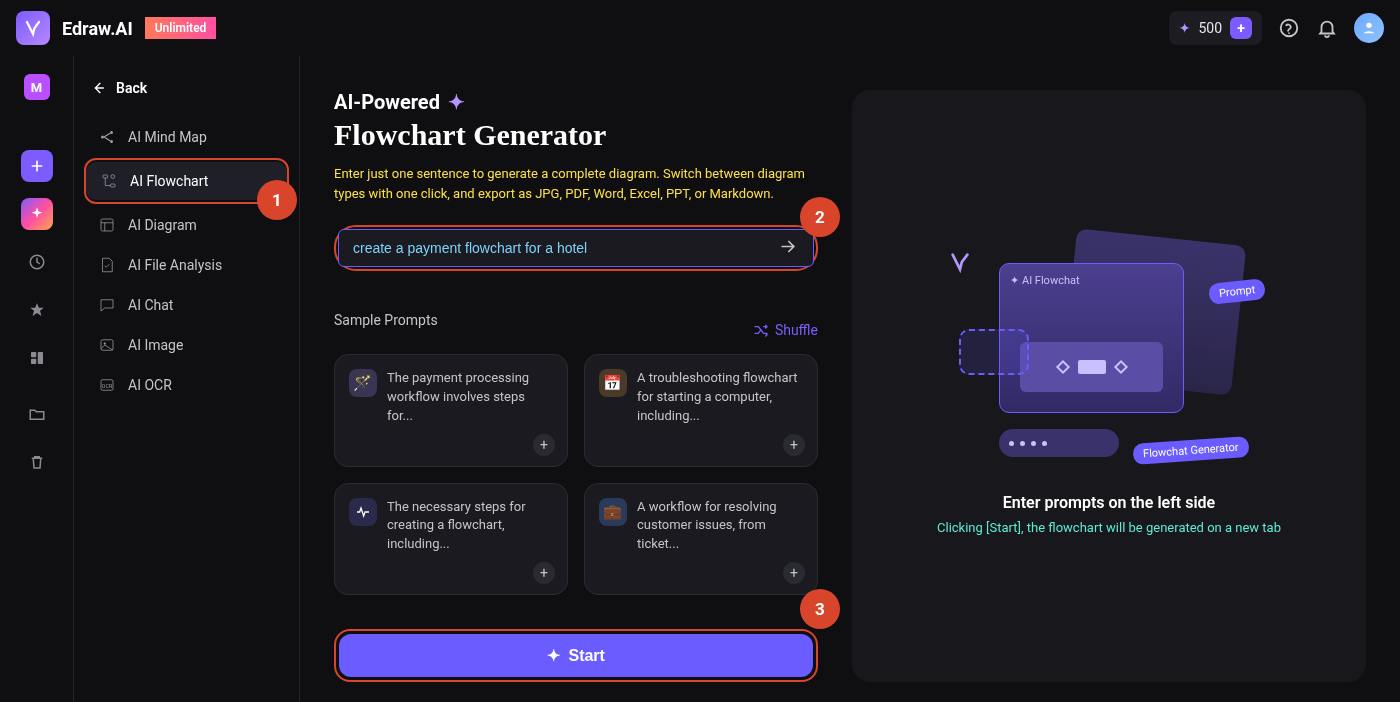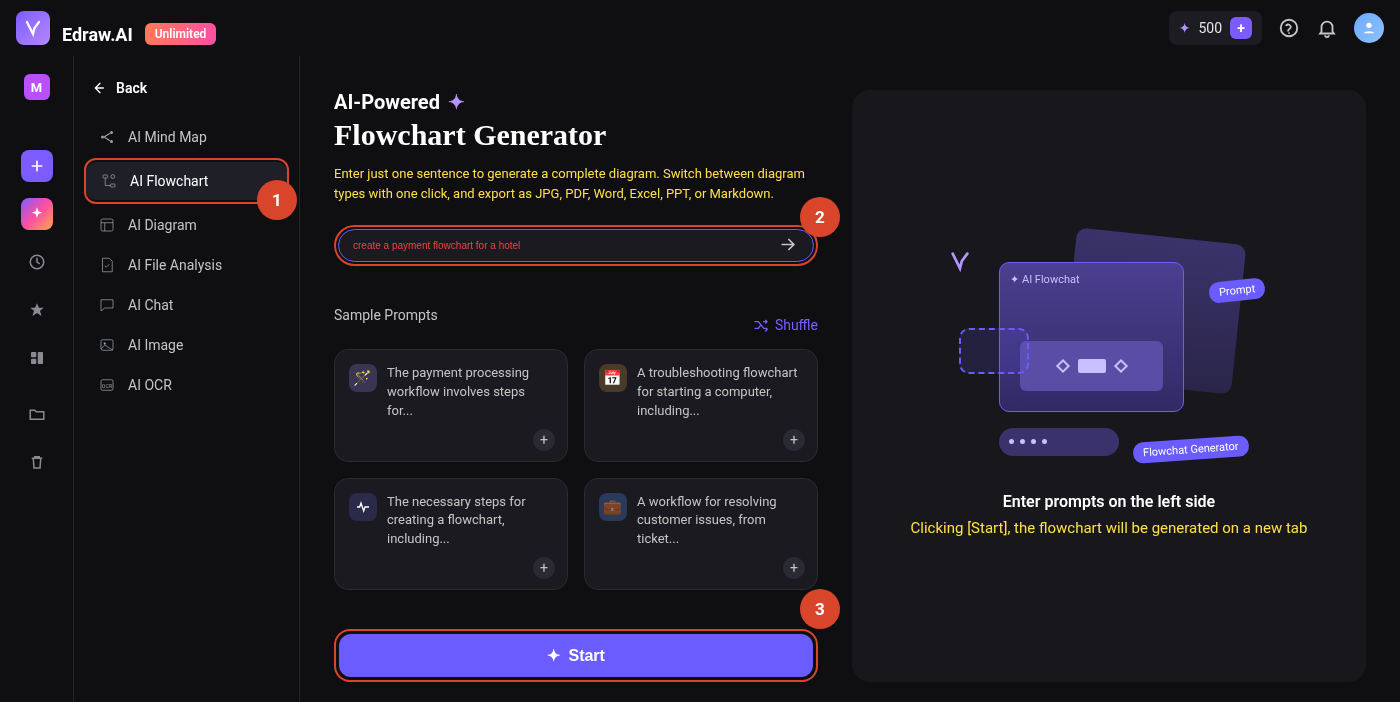--- a/index.html
+++ b/index.html
@@ -12,31 +12,31 @@
   overflow: hidden;
   font-size: 14px;
 }
 .topbar {
   height: 56px;
   display: flex;
   align-items: center;
   justify-content: space-between;
   padding: 0 16px;
 }
-.topbar-left { display: flex; align-items: flex-end; gap: 12px; }
+.topbar-left { display: flex; align-items: center; gap: 12px; }
 .logo-box {
   width: 34px; height: 34px; border-radius: 8px;
   background: linear-gradient(135deg, #7c5cff, #b688ff);
   display: flex; align-items: center; justify-content: center;
 }
 .brand { font-weight: 700; font-size: 18px; color: #fff; }
 .unlimited-badge {
   background: linear-gradient(90deg, #ff7a59, #ff4fa3);
   color: #fff; font-size: 12px; font-weight: 600;
-  padding: 4px 10px; border-radius: 6px;
+  padding: 4px 10px; border-radius: 0;
 }
 .topbar-right { display: flex; align-items: center; gap: 16px; }
 .credits {
   display: flex; align-items: center; gap: 8px;
   background: #1c1c22; border-radius: 8px; padding: 6px 10px;
 }
 .credits-plus {
   background: #7c5cff; border-radius: 6px;
   width: 22px; height: 22px; display: flex; align-items: center; justify-content: center;
   color: #fff; font-weight: 700; cursor: pointer;
@@ -95,22 +95,22 @@
 .heading-small { font-size: 20px; font-weight: 700; color: #fff; display: flex; align-items: center; gap: 8px; }
 .heading-big { font-size: 30px; font-weight: 700; color: #fff; margin-top: 4px; font-family: Liberation Serif, serif; }
 .desc { color: #fde047; font-size: 13px; margin-top: 12px; line-height: 1.5; max-width: 480px; }
 
 .input-wrap {
   margin-top: 22px; border: 2px solid #d9452b; border-radius: 22px; padding: 2px;
   position: relative;
 }
 .text-input {
   width: 100%; background: #1a1a20; border: 1px solid #6b5cff;
-  border-radius: 18px; padding: 10px 44px 10px 14px;
-  color: #ef4444; font-size: 10px; outline: none;
+  border-radius: 6px; padding: 10px 44px 10px 14px;
+  color: #7dd3fc; font-size: 14px; outline: none;
 }
 .input-arrow {
   position: absolute; right: 18px; top: 50%; transform: translateY(-50%);
   color: #c5c5c5; cursor: pointer;
 }
 
 .sample-header {
   display: flex; justify-content: space-between; align-items: center;
   margin-top: 30px; color: #c5c5c5;
 }
@@ -144,21 +144,21 @@
   display: flex; align-items: center; justify-content: center; gap: 8px;
 }
 
 .preview-panel {
   width: 514px; background: #17171c; border-radius: 18px;
   display: flex; flex-direction: column; align-items: center; justify-content: center;
   padding: 20px;
 }
 .preview-illustration { width: 300px; height: 220px; position: relative; }
 .preview-title { font-size: 16px; font-weight: 600; color: #fff; margin-top: 36px; }
-.preview-sub { color: #fde047; font-size: 15px; margin-top: 8px; }
+.preview-sub { color: #5eead4; font-size: 13px; margin-top: 8px; }
 
 .num-badge {
   position: absolute; width: 40px; height: 40px; border-radius: 50%;
   background: #d9452b; color: #fff; font-weight: 700;
   display: flex; align-items: center; justify-content: center; font-size: 17px;
   z-index: 5;
 }
 .badge-1 { top: 62px; left: 173px; }
 .badge-2 { top: -30px; right: -24px; }
 .badge-3 { top: -42px; right: -24px; }

